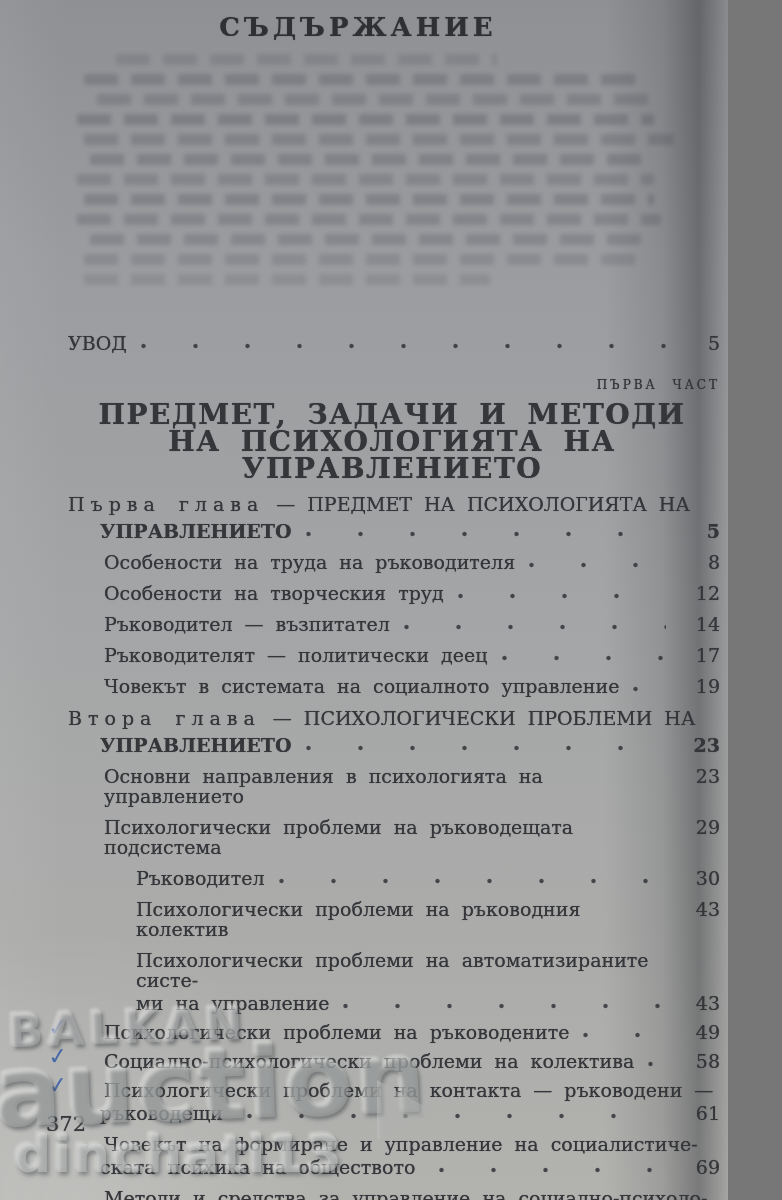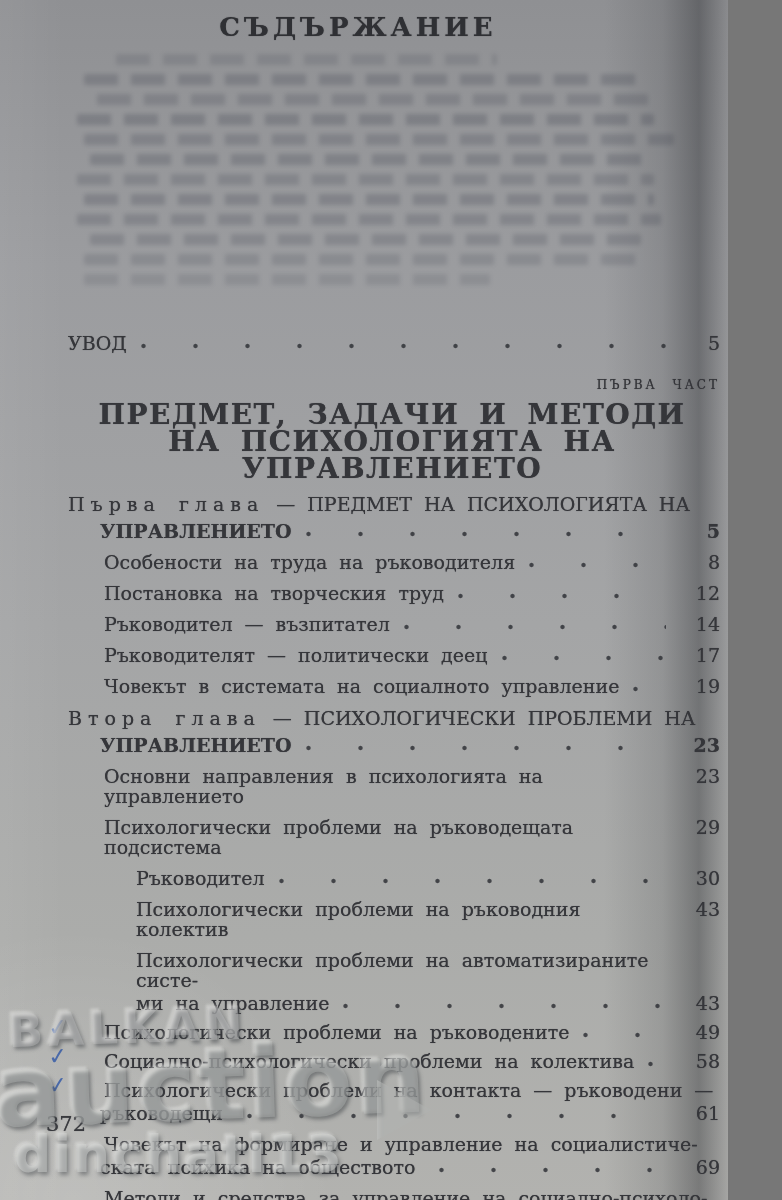--- a/index.html
+++ b/index.html
@@ -115,21 +115,21 @@
           <span class="txt">УПРАВЛЕНИЕТО</span>
           <span class="dots"></span>
           <span class="pg">5</span>
         </div>
         <div class="line entry">
           <span class="txt">Особености на труда на ръководителя</span>
           <span class="dots"></span>
           <span class="pg">8</span>
         </div>
         <div class="line entry">
-          <span class="txt">Постановка на творческия труд</span>
+          <span class="txt">Особености на творческия труд</span>
           <span class="dots"></span>
           <span class="pg">12</span>
         </div>
         <div class="line entry">
           <span class="txt">Ръководител — възпитател</span>
           <span class="dots"></span>
           <span class="pg">14</span>
         </div>
         <div class="line entry">
           <span class="txt">Ръководителят — политически деец</span>

